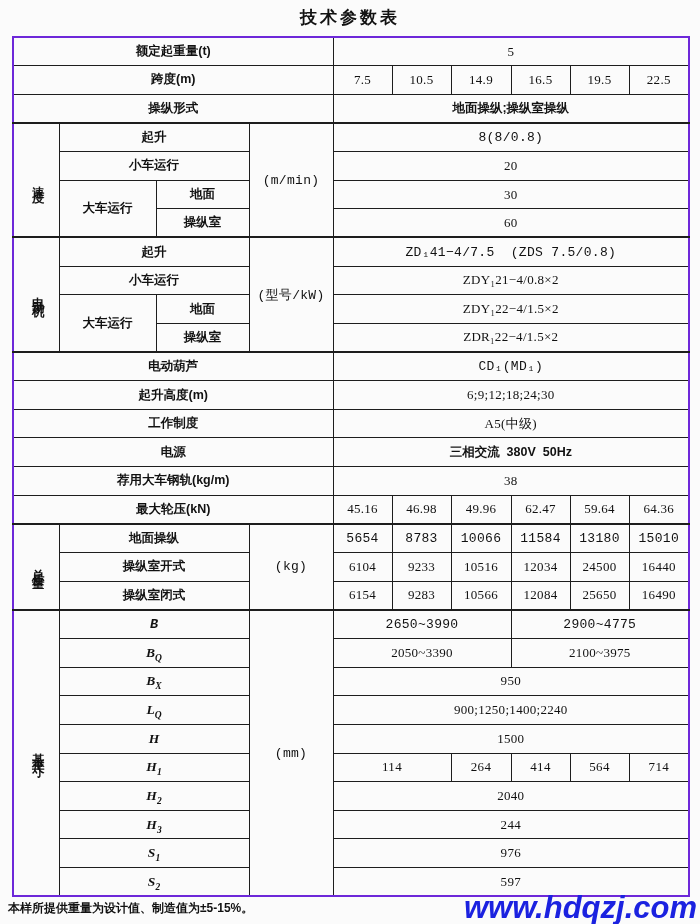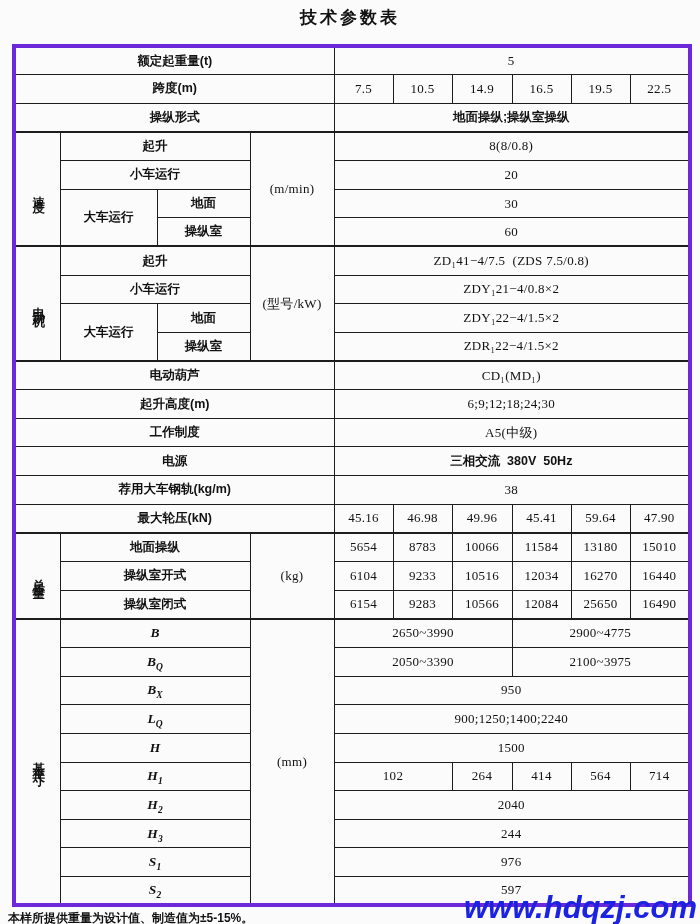--- a/index.html
+++ b/index.html
@@ -6,29 +6,28 @@
   body{
     width:700px;height:924px;position:relative;background:#fbfbfb;color:#111;
     font-family:"Liberation Sans","DejaVu Sans",sans-serif;overflow:hidden;
   }
   .title{
     text-align:center;font-size:17px;font-weight:bold;letter-spacing:3px;
     padding:6px 0 7px 0;
   }
   table.params{
     border-collapse:collapse;table-layout:fixed;margin-left:12px;width:676px;
-    border:4px solid #6d28d9;
-    margin-top:8px;
+    border:2px solid #6d28d9;
   }
   table.params td{
     border:1px solid #1d1d1d;text-align:center;vertical-align:middle;
     padding:0;overflow:hidden;
   }
   table.params tr{height:28.65px;}
-  tr.sec td{border-top-width:2px;}
+  tr.sec td{border-top-width:2px;font-family:Liberation Mono, monospace;}
   .lbl{font-weight:bold;font-size:12.5px;}
   .val{font-family:"Liberation Serif","DejaVu Serif",serif;font-size:13px;letter-spacing:.3px;}
   .vtext{
     writing-mode:vertical-rl;text-orientation:upright;display:inline-block;
     font-weight:bold;font-size:12.5px;letter-spacing:4px;line-height:1.1;
   }
   .dim{font-family:"Liberation Serif","DejaVu Serif",serif;font-style:italic;font-weight:bold;font-size:13.5px;}
   .dim sub{font-size:9.5px;line-height:0;}
   .footnote{margin:3px 0 0 8px;font-size:12px;font-weight:bold;}
   .watermark{
@@ -135,43 +134,43 @@
   </tr>
   <tr>
     <td colspan="4" class="lbl">荐用大车钢轨(kg/m)</td>
     <td colspan="6" class="val">38</td>
   </tr>
   <tr>
     <td colspan="4" class="lbl">最大轮压(kN)</td>
     <td class="val">45.16</td>
     <td class="val">46.98</td>
     <td class="val">49.96</td>
-    <td class="val">45.41</td>
+    <td class="val">62.47</td>
     <td class="val">59.64</td>
-    <td class="val">47.90</td>
+    <td class="val">64.36</td>
   </tr>
 
   <tr class="sec">
     <td rowspan="3"><span class="vtext">总质量</span></td>
     <td colspan="2" class="lbl">地面操纵</td>
     <td rowspan="3" class="val">(kg)</td>
     <td class="val">5654</td>
     <td class="val">8783</td>
     <td class="val">10066</td>
     <td class="val">11584</td>
     <td class="val">13180</td>
     <td class="val">15010</td>
   </tr>
   <tr>
     <td colspan="2" class="lbl">操纵室开式</td>
     <td class="val">6104</td>
     <td class="val">9233</td>
     <td class="val">10516</td>
     <td class="val">12034</td>
-    <td class="val">16270</td>
+    <td class="val">24500</td>
     <td class="val">16440</td>
   </tr>
   <tr>
     <td colspan="2" class="lbl">操纵室闭式</td>
     <td class="val">6154</td>
     <td class="val">9283</td>
     <td class="val">10566</td>
     <td class="val">12084</td>
     <td class="val">25650</td>
     <td class="val">16490</td>
@@ -196,21 +195,21 @@
   <tr>
     <td colspan="2" class="dim"><span>L</span><sub>Q</sub></td>
     <td colspan="6" class="val">900;1250;1400;2240</td>
   </tr>
   <tr>
     <td colspan="2" class="dim"><span>H</span><sub></sub></td>
     <td colspan="6" class="val">1500</td>
   </tr>
   <tr>
     <td colspan="2" class="dim"><span>H</span><sub>1</sub></td>
-    <td colspan="2" class="val">102</td>
+    <td colspan="2" class="val">114</td>
     <td class="val">264</td>
     <td class="val">414</td>
     <td class="val">564</td>
     <td class="val">714</td>
   </tr>
   <tr>
     <td colspan="2" class="dim"><span>H</span><sub>2</sub></td>
     <td colspan="6" class="val">2040</td>
   </tr>
   <tr>

